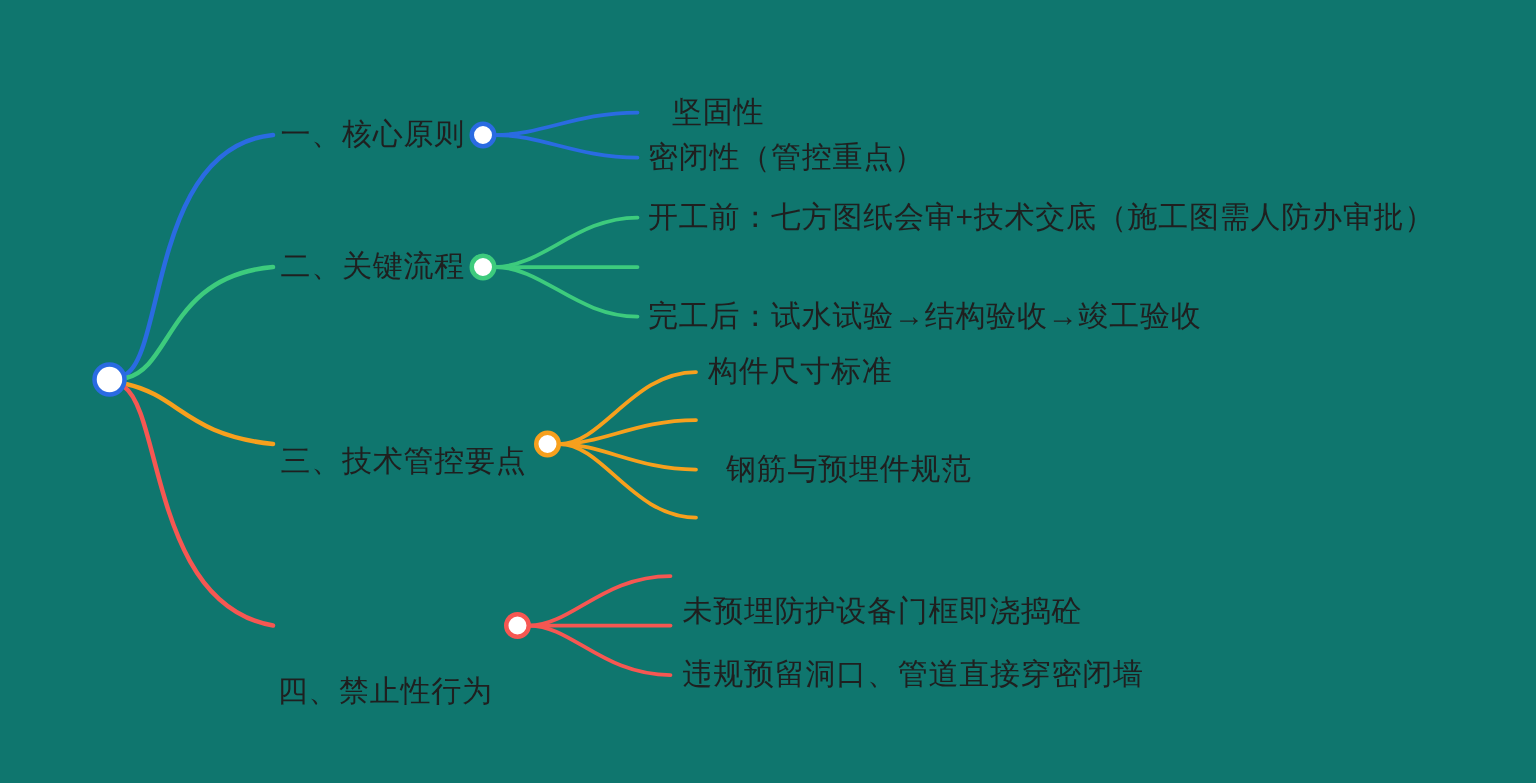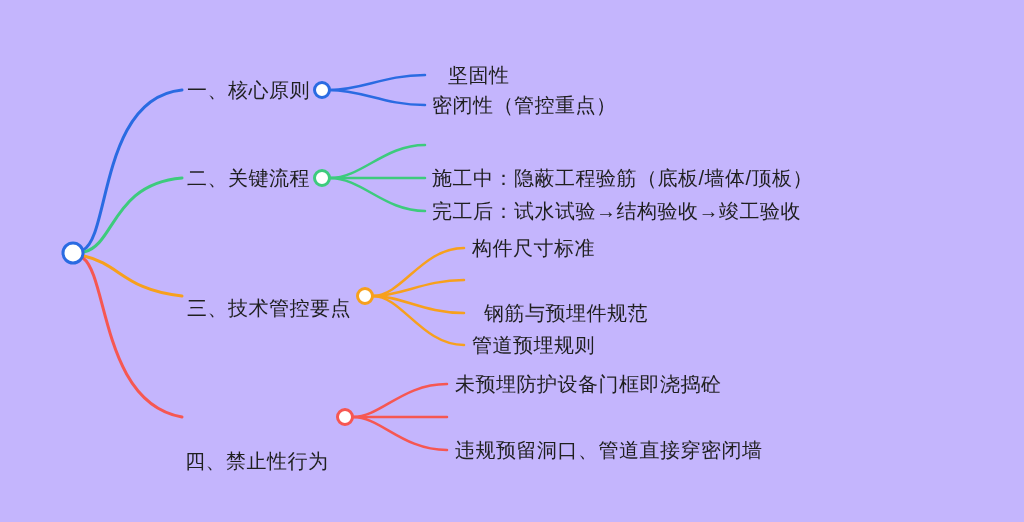--- a/index.html
+++ b/index.html
@@ -1,19 +1,19 @@
 <!DOCTYPE html>
 <html><head>
 <meta charset="utf-8">
 <style>
   html,body{margin:0;padding:0;background:#ffffff;}
   .stage{
     position:relative;
     width:1024px;height:522px;
-    background:#c4b5fd;
+    background:#0f766e;
     overflow:hidden;
     font-family:"Liberation Sans","DejaVu Sans",sans-serif;
   }
   .edges{position:absolute;left:0;top:0;}
   .edge{fill:none;stroke-linecap:round;}
   .edge.main{stroke-width:3;}
   .edge.leaf{stroke-width:2.5;}
   .node-circle{fill:#ffffff;stroke-width:3;}
   .lbl{
     position:absolute;
@@ -34,21 +34,21 @@
   
   #l11{left:448px;top:75px;}
   #l12{left:432px;top:105px;}
   #l21{left:432px;top:145px;}
   #l22{left:432px;top:178px;}
   #l23{left:432px;top:211px;}
   #l31{left:472px;top:248px;}
   #l32{left:472px;top:280px;}
   #l33{left:472px;top:313px;margin-left:12px;}
   #l34{left:472px;top:345px;}
-  #l41{left:455px;top:384px;}
+  #l41{left:455px;top:408px;}
   #l42{left:455px;top:417px;}
   #l43{left:455px;top:450px;}
   .blue{stroke:#2a6be2;}
   .green{stroke:#3dcb7d;}
   .orange{stroke:#f7a01d;}
   .red{stroke:#f65752;}
 </style>
 </head>
 <body>
 
@@ -85,23 +85,22 @@
   </svg>
 
   <div class="lbl" id="lb1">一、核心原则</div>
   <div class="lbl" id="lb2">二、关键流程</div>
   <div class="lbl" id="lb3">三、技术管控要点</div>
   <div class="lbl" id="lb4">四、禁止性行为</div>
 
   <div class="lbl" id="l11">坚固性</div>
   <div class="lbl" id="l12">密闭性（管控重点）</div>
 
-  <div class="lbl" id="l22">施工中：隐蔽工程验筋（底板/墙体/顶板）</div>
+  <div class="lbl" id="l21">开工前：七方图纸会审+技术交底（施工图需人防办审批）</div>
   <div class="lbl" id="l31">构件尺寸标准</div>
 
   <div class="lbl" id="l23">完工后：试水试验→结构验收→竣工验收</div>
   <div class="lbl" id="l33">钢筋与预埋件规范</div>
-  <div class="lbl" id="l34">管道预埋规则</div>
 
   <div class="lbl" id="l41">未预埋防护设备门框即浇捣砼</div>
   <div class="lbl" id="l43">违规预留洞口、管道直接穿密闭墙</div>
 
 </div>
 
 </body></html>

